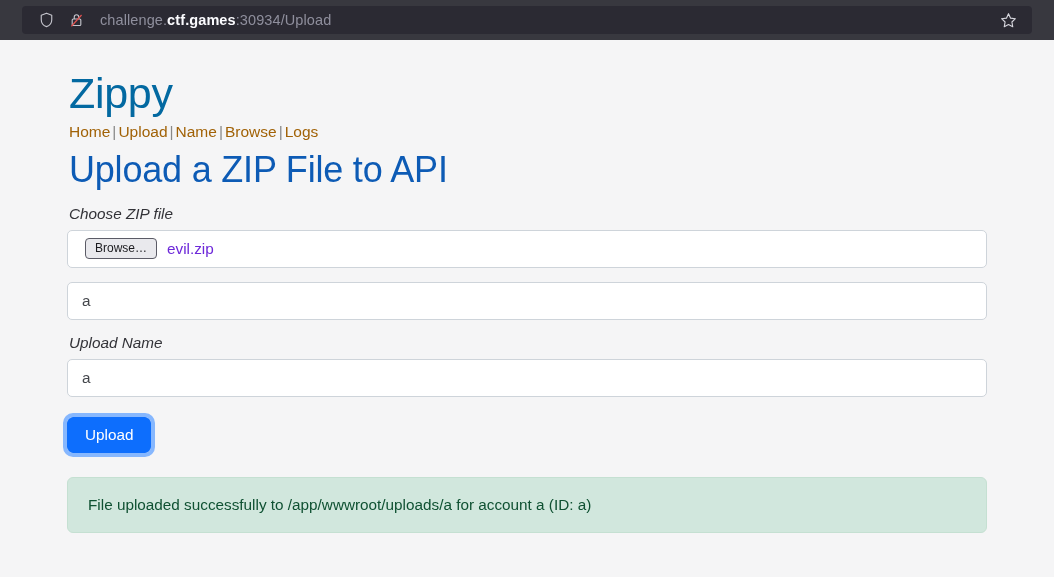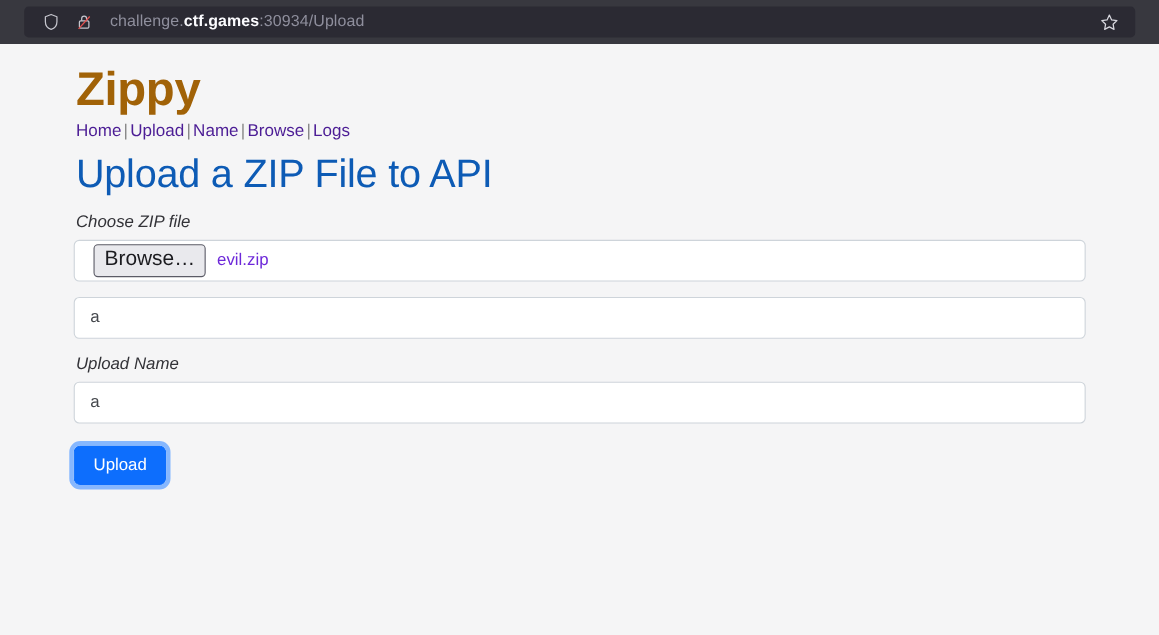--- a/index.html
+++ b/index.html
@@ -81,33 +81,33 @@
   }
   .container {
     width: 920px;
     margin: 0 auto;
     padding-top: 18px;
   }
 
   h1.brand {
     font-size: 43px;
     line-height: 1.08;
-    font-weight: bold;
-    color: #a16207;
-    margin: 0 0 6px 2px;
+    font-weight: normal;
+    color: #0369a1;
+    margin: 12px 0 6px 2px;
     letter-spacing: -0.3px;
   }
   .nav {
     font-size: 15.5px;
     color: #6c757d;
     margin: 0 0 7px 2px;
     line-height: 1.35;
   }
   .nav a {
-    color: #4c1d95;
+    color: #a16207;
     text-decoration: none;
   }
   .nav .sep {
     color: #888;
     padding: 0 2px;
   }
   h2.page-title {
     font-size: 36px;
     font-weight: normal;
     color: #0d5bb5;
@@ -145,21 +145,21 @@
     align-items: center;
     width: 920px;
     height: 38px;
     background: #ffffff;
     border: 1px solid #ced4da;
     border-radius: 5px;
     padding: 0 8px;
   }
   .browse-btn {
     font-family: "Liberation Sans", sans-serif;
-    font-size: 19px;
+    font-size: 12px;
     color: #1b1b1f;
     background: #e9e9ed;
     border: 1px solid #5b5b66;
     border-radius: 4px;
     padding: 2px 9px 3px 9px;
     line-height: 1.2;
     cursor: default;
     margin-left: 9px;
   }
   .file-name {
@@ -250,15 +250,16 @@
 
     <div class="form-group">
       <label class="form-label">Upload Name</label>
       <input class="form-control" type="text" value="a" style="">
     </div>
 
     <div class="btn-wrap">
       <button class="btn-primary">Upload</button>
     </div>
 
+    <div class="alert-success">File uploaded successfully to /app/wwwroot/uploads/a for account a (ID: a)</div>
 
   </div>
 </div>
 
 </body></html>

